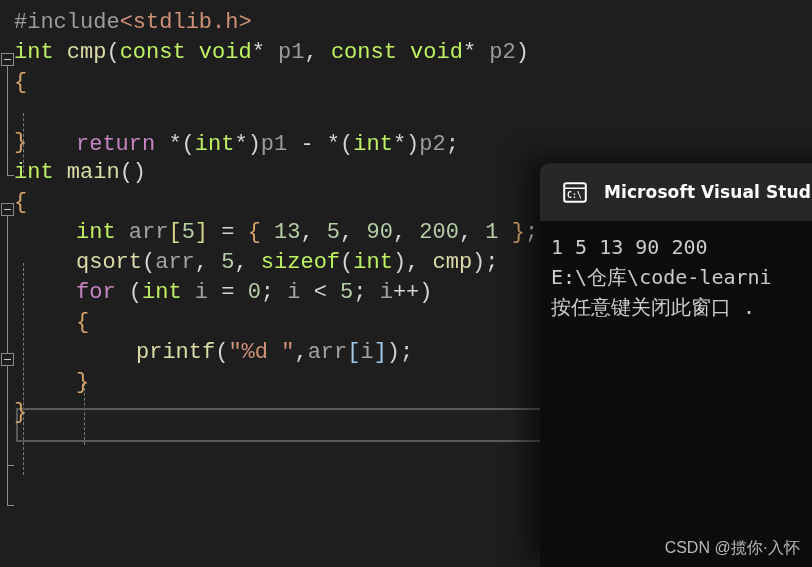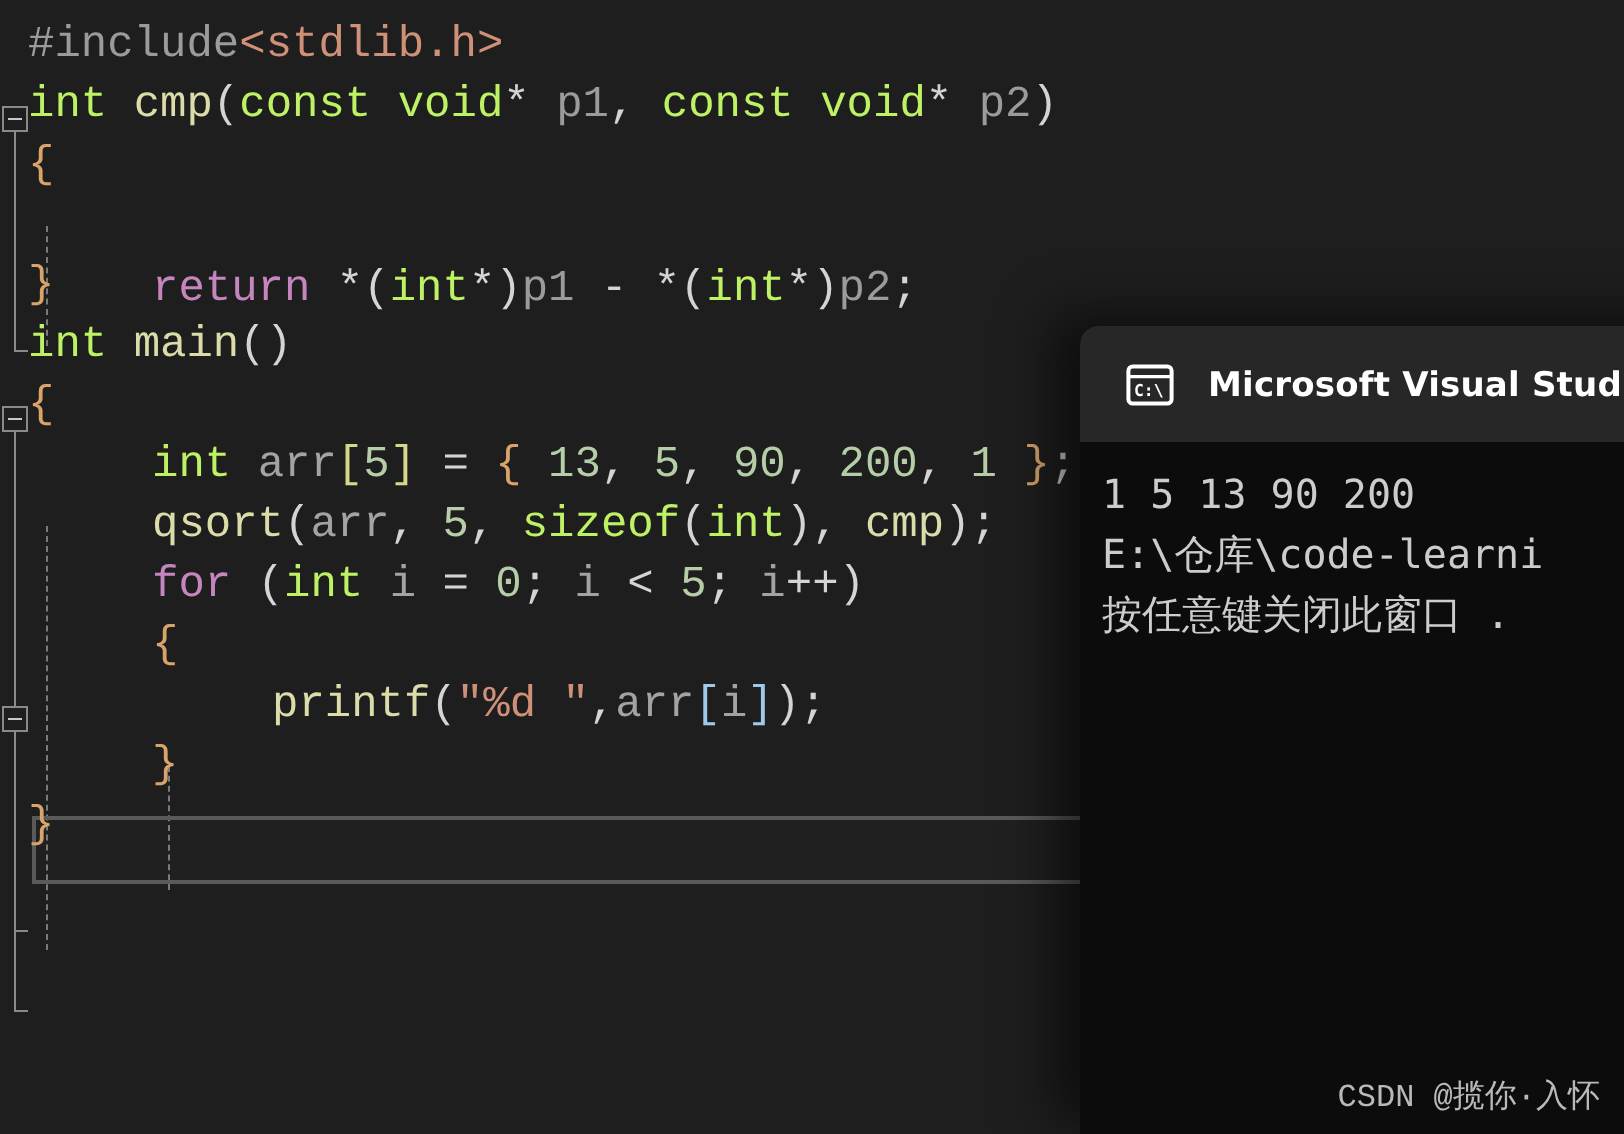--- a/index.html
+++ b/index.html
@@ -149,21 +149,21 @@
     font-family: "DejaVu Sans Mono", "Liberation Mono", monospace;
     font-size: 20px;
     line-height: 30px;
     white-space: nowrap;
   }
   #watermark {
     position: absolute;
     right: 12px;
     bottom: 8px;
     color: #b9b9b9;
-    font-family: Liberation Mono, monospace;
+    font-family: Liberation Sans, sans-serif;
     font-size: 16px;
     white-space: nowrap;
   }
 </style>
 </head>
 <body>
 
 <div id="screen">
 
   <div id="editor">

